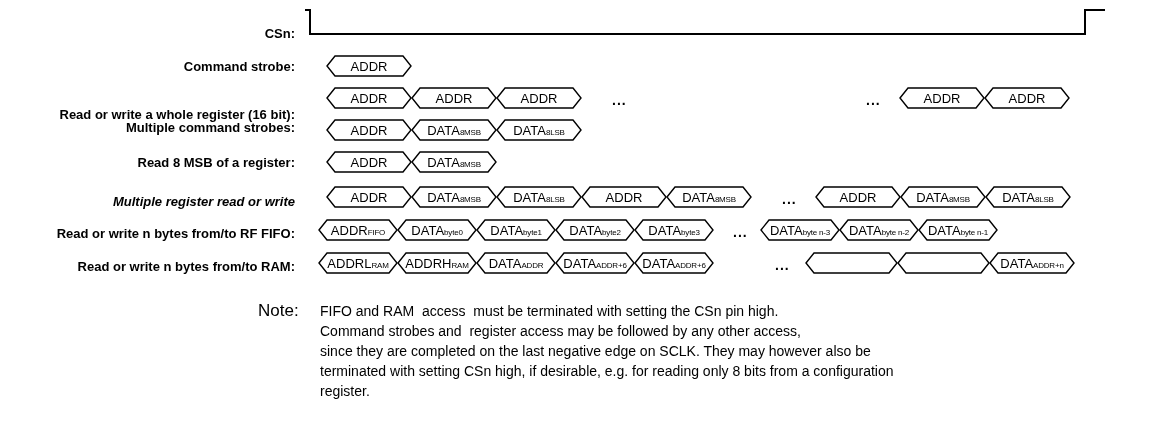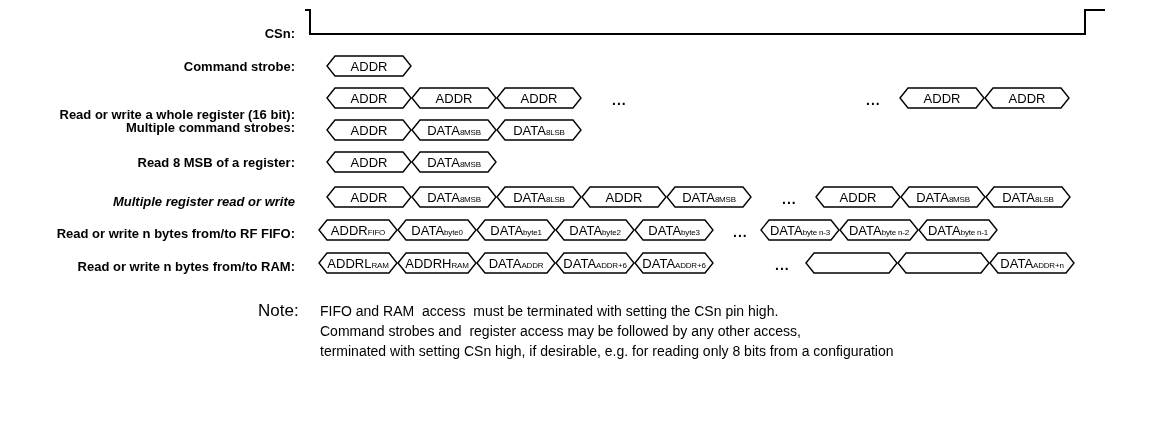--- a/index.html
+++ b/index.html
@@ -450,15 +450,17 @@
     </div>
   </div>
 
 </div>
 
 <div class="note-wrap">
   <div class="note-title">Note:</div>
   <div class="note-body">
     <div class="note-line">FIFO and RAM  access  must be terminated with setting the CSn pin high.</div>
     <div class="note-line">Command strobes and  register access may be followed by any other access,</div>
+    <div class="note-line">since they are completed on the last negative edge on SCLK. They may however also be</div>
     <div class="note-line">terminated with setting CSn high, if desirable, e.g. for reading only 8 bits from a configuration</div>
+    <div class="note-line">register.</div>
   </div>
 </div>
 
 </body></html>

